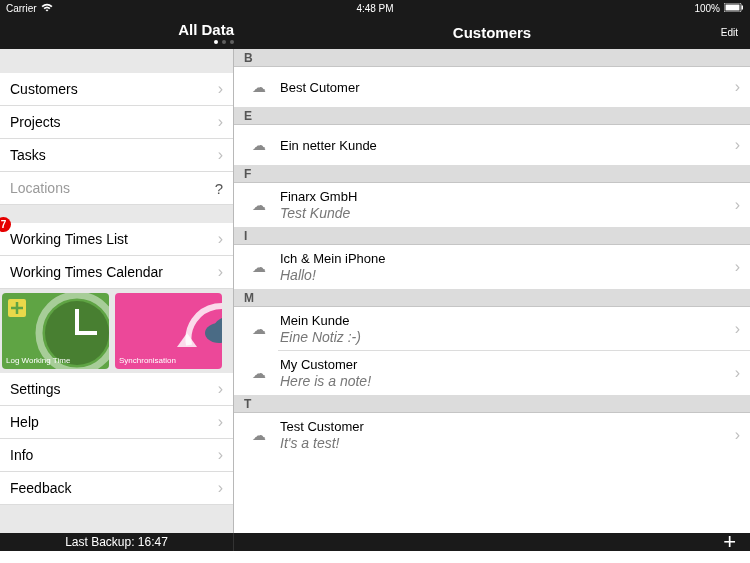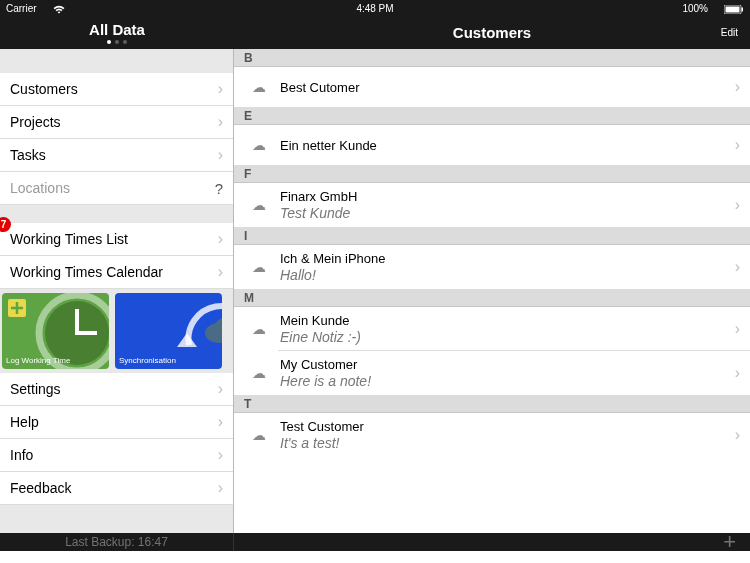--- a/index.html
+++ b/index.html
@@ -1,23 +1,23 @@
 <!DOCTYPE html>
 <html><head>
 <meta charset="utf-8">
 <style>
 * { margin: 0; padding: 0; box-sizing: border-box; font-family: -apple-system, "Helvetica Neue", Helvetica, Arial, sans-serif; }
 html, body { width: 750px; height: 563px; overflow: hidden; background: #fff; }
 
 .status-bar { height: 16px; background: #1a1a1a; color: #fff; display: flex; align-items: center; font-size: 10px; padding: 0 6px; justify-content: space-between; }
-.status-left, .status-right { display: flex; align-items: flex-end; gap: 16px; }
+.status-left, .status-right { display: flex; align-items: flex-start; gap: 4px; }
 .status-center { position: absolute; left: 50%; transform: translateX(-50%); font-weight: 500; }
 
 .nav-bar { height: 33px; background: #1a1a1a; color: #fff; display: flex; }
-.nav-left { width: 234px; display: flex; flex-direction: column; align-items: center; justify-content: center; }
+.nav-left { width: 234px; display: flex; flex-direction: column; align-items: flex-end; justify-content: center; }
 .nav-left-title { font-size: 15px; font-weight: 600; }
 .page-dots { display: flex; gap: 4px; margin-top: 2px; }
 .dot { width: 4px; height: 4px; border-radius: 50%; background: rgba(255,255,255,0.3); }
 .dot.active { background: #fff; }
 .nav-right { flex: 1; display: flex; align-items: center; justify-content: center; position: relative; }
 .nav-right-title { font-size: 15px; font-weight: 600; }
 .nav-edit { position: absolute; right: 12px; font-size: 10px; }
 
 .content { display: flex; height: 484px; }
 .sidebar { width: 234px; background: #e8e8e8; display: flex; flex-direction: column; border-right: 1px solid #b8b8b8; overflow: hidden; }
@@ -26,35 +26,35 @@
 .sb-row.disabled { color: #9a9a9a; }
 .sb-label { flex: 1; }
 .chev { color: #c0c0c0; font-size: 16px; }
 .qmark { color: #555; font-size: 15px; }
 .sb-gap { height: 18px; background: #e8e8e8; }
 .badge { position: absolute; left: -4px; top: -6px; min-width: 15px; height: 15px; background: #e50000; color: #fff; border-radius: 50%; font-size: 10px; display: flex; align-items: center; justify-content: center; font-weight: 600; z-index: 2; }
 
 .tiles { display: flex; gap: 6px; padding: 4px 2px; background: #e8e8e8; height: 84px; }
 .tile { width: 107px; height: 76px; border-radius: 4px; position: relative; overflow: hidden; cursor: pointer; }
 .tile-green { background: #5fa444; }
-.tile-blue { background: #1d4ed8; padding-left: 44px; }
+.tile-blue { background: #ec4899; padding-left: 44px; }
 .tile-label { position: absolute; bottom: 4px; left: 4px; font-size: 8px; color: #fff; }
 .tile svg { position: absolute; }
 
 .main { flex: 1; background: #fff; overflow-y: auto; }
 .section-header { background: #dcdcdc; height: 18px; font-size: 12px; font-weight: 600; color: #555; padding: 0 10px; display: flex; align-items: center; border-bottom: 1px solid #c5c5c5; }
 .row { display: flex; align-items: center; padding: 6px 10px 6px 14px; min-height: 40px; position: relative; cursor: pointer; }
 .row-sep { position: absolute; left: 44px; right: 0; bottom: 0; height: 1px; background: #dcdcdc; }
 .row-icon { width: 22px; display: flex; justify-content: center; color: #8a8a8a; font-size: 14px; }
 .row-text { flex: 1; margin-left: 10px; }
 .row-title { font-size: 13px; color: #000; }
 .row-sub { font-size: 14px; color: #777; margin-top: 1px; font-style: italic; }
 .row-chev { color: #c0c0c0; font-size: 16px; }
 
-.toolbar { height: 18px; background: #1a1a1a; color: #737373; display: flex; }
+.toolbar { height: 18px; background: #1a1a1a; color: #ffffff; display: flex; }
 .toolbar-left { width: 234px; display: flex; align-items: center; justify-content: center; font-size: 12px; border-right: 1px solid #333; }
 .toolbar-right { flex: 1; display: flex; align-items: center; justify-content: flex-end; padding-right: 14px; font-size: 22px; font-weight: 300; }
 
 .cloud-icon::before { content: "☁"; }
 </style>
 </head>
 <body>
 
 <div class="status-bar">
   <div class="status-left">

